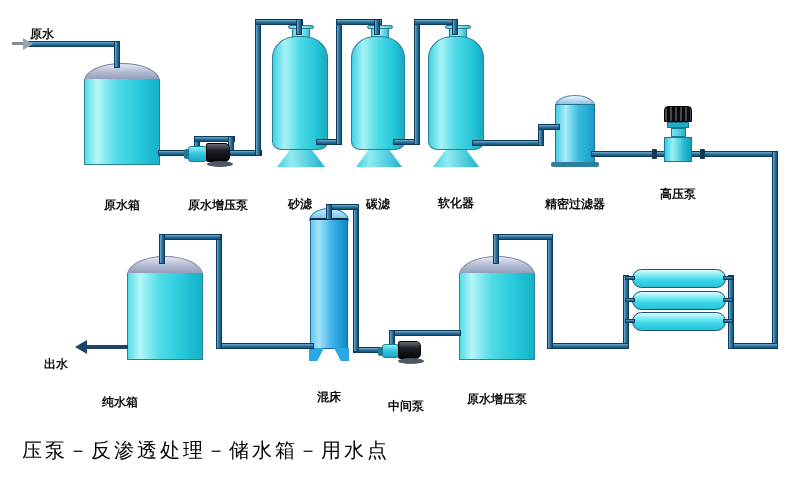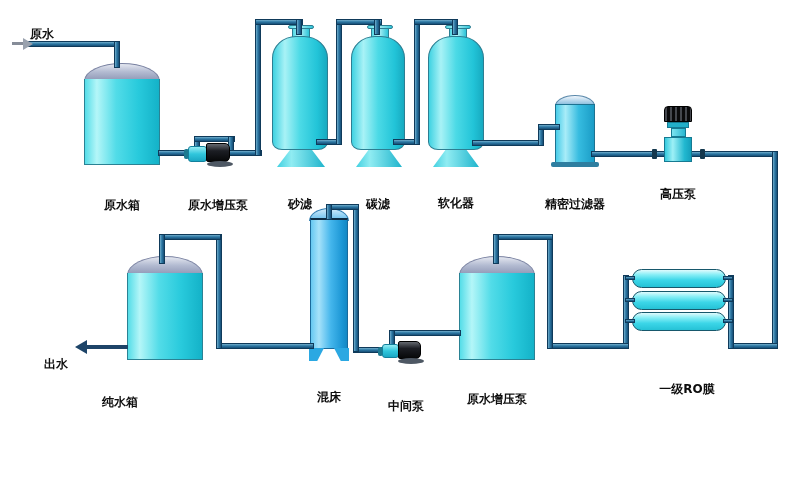--- a/index.html
+++ b/index.html
@@ -204,16 +204,16 @@
   <div class="lbl c" style="left:272px;width:56px;top:170px">砂滤</div>
   <div class="lbl c" style="left:351px;width:54px;top:170px">碳滤</div>
   <div class="lbl c" style="left:428px;width:56px;top:169px">软化器</div>
   <div class="lbl c" style="left:535px;width:80px;top:170px">精密过滤器</div>
   <div class="lbl c" style="left:644px;width:68px;top:160px">高压泵</div>
   <div class="lbl" style="left:44px;top:356px">出水</div>
   <div class="lbl c" style="left:82px;width:76px;top:368px">纯水箱</div>
   <div class="lbl c" style="left:310px;width:38px;top:363px">混床</div>
   <div class="lbl c" style="left:384px;width:44px;top:372px">中间泵</div>
   <div class="lbl c" style="left:459px;width:76px;top:365px">原水增压泵</div>
-  <div class="lbl c" style="left:640px;width:94px;top:355px">一级RO膜</div>
-
+
+  <div class="caption" style="top:437px">压泵－反渗透处理－储水箱－用水点</div>
 
 </div>
 
 </body></html>

